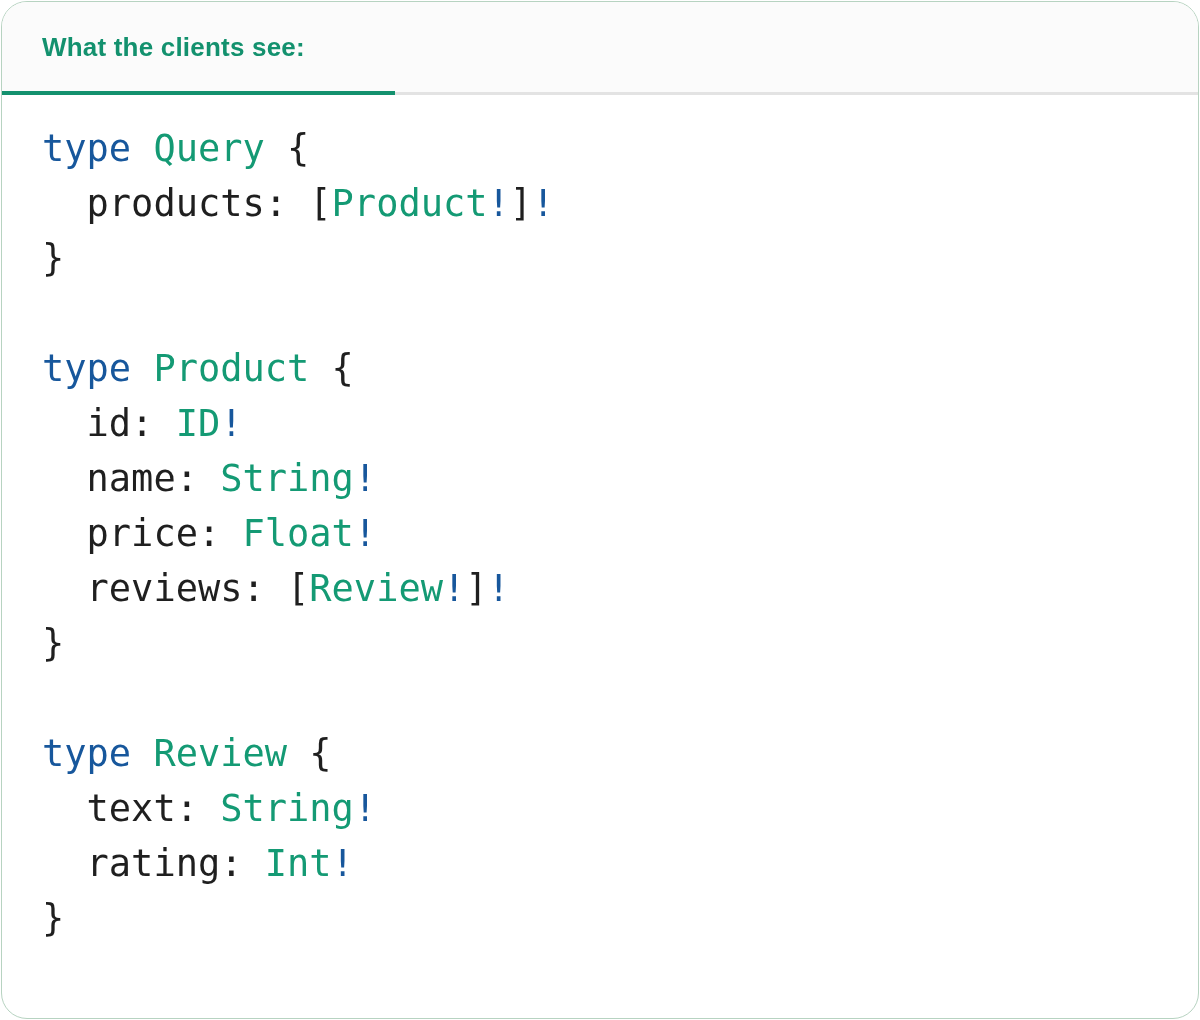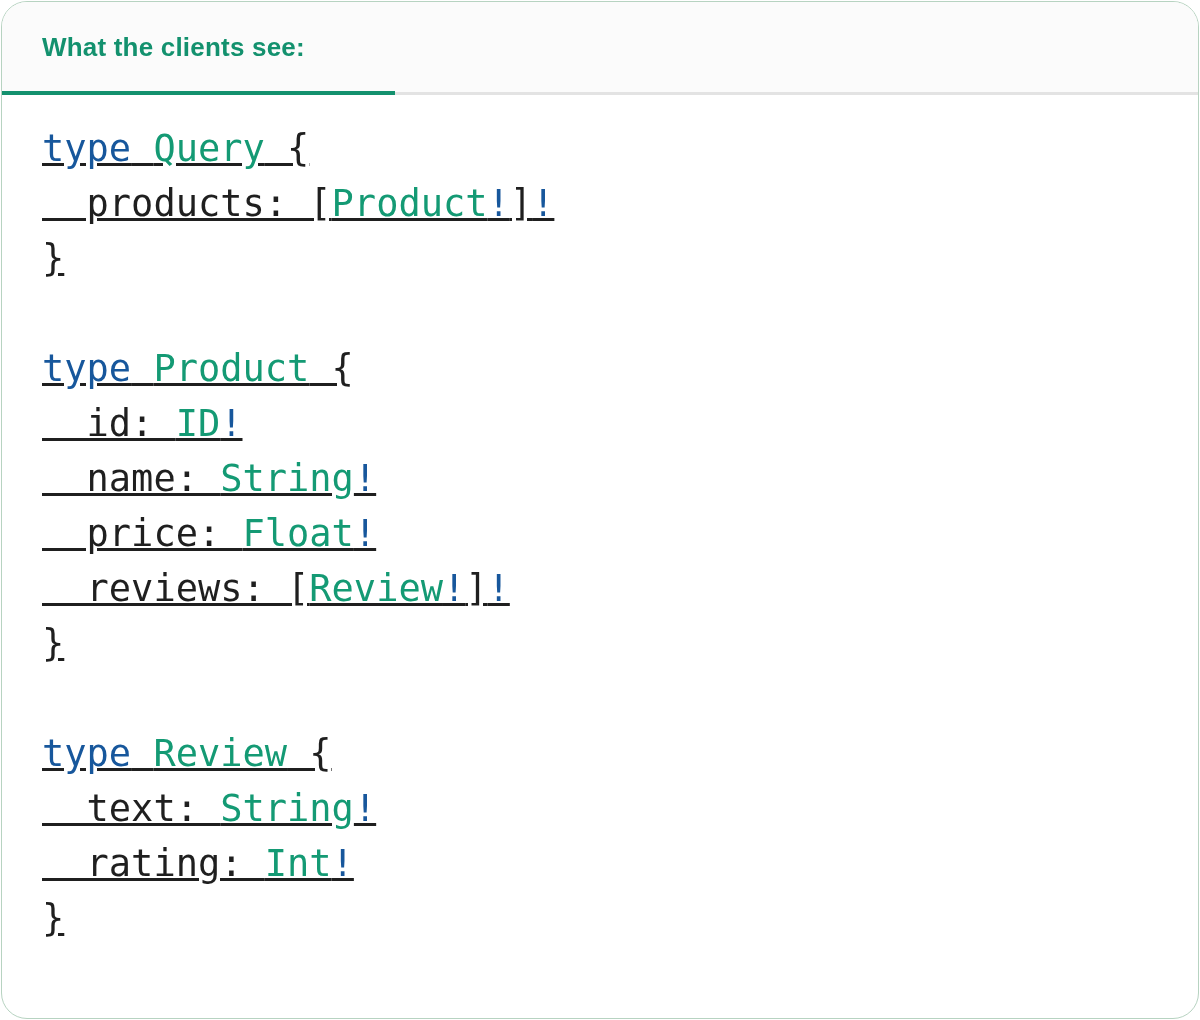--- a/index.html
+++ b/index.html
@@ -64,21 +64,20 @@
     background: var(--accent);
     z-index: 2;
   }
   .code-block {
     padding: 26px 40px 40px 40px;
     font-family: "DejaVu Sans Mono", "Liberation Mono", monospace;
     font-size: 37px;
     line-height: 55px;
     color: var(--code-plain);
     white-space: pre;
-    text-decoration: underline;
   }
   .code-line {
     min-height: 55px;
   }
   .tok-kw { color: var(--code-keyword); }
   .tok-ty { color: var(--code-type); }
   .tok-p  { color: var(--code-plain); }
 </style>
 </head>
 <body>

